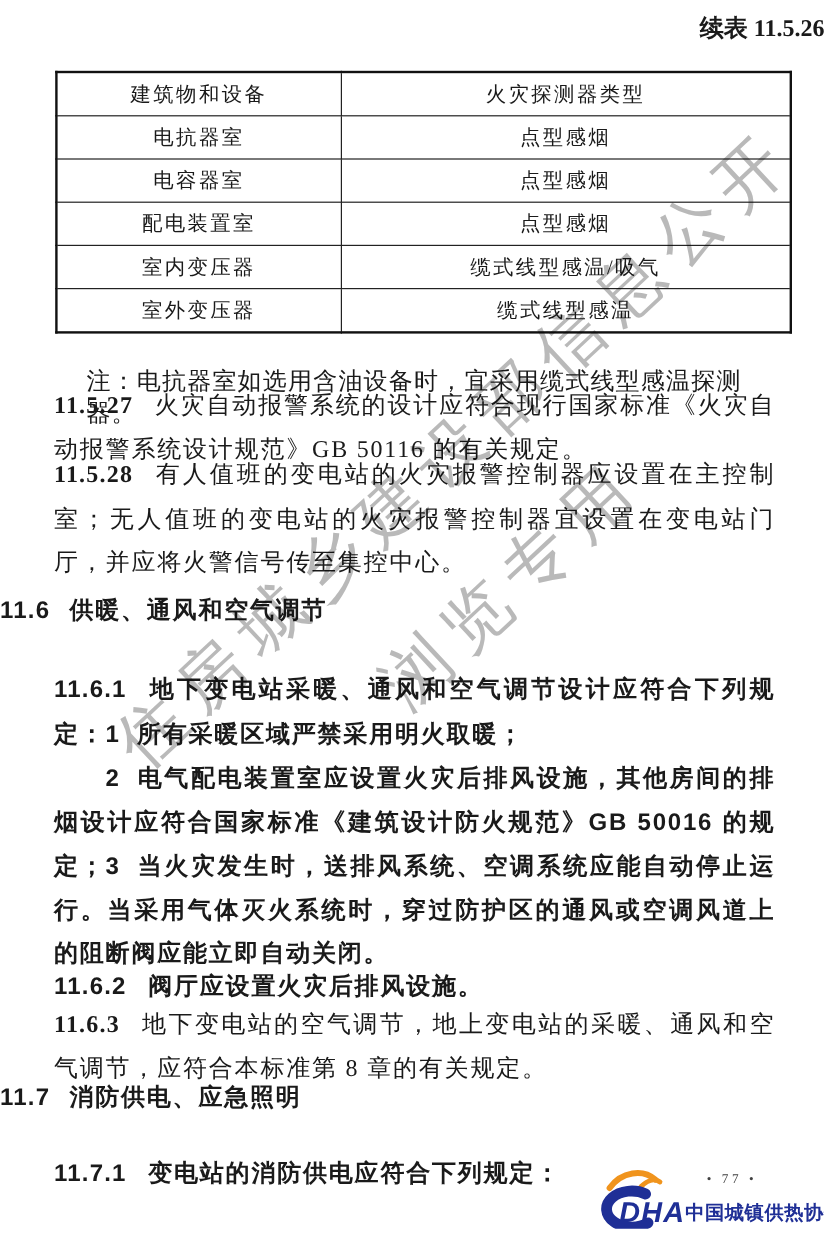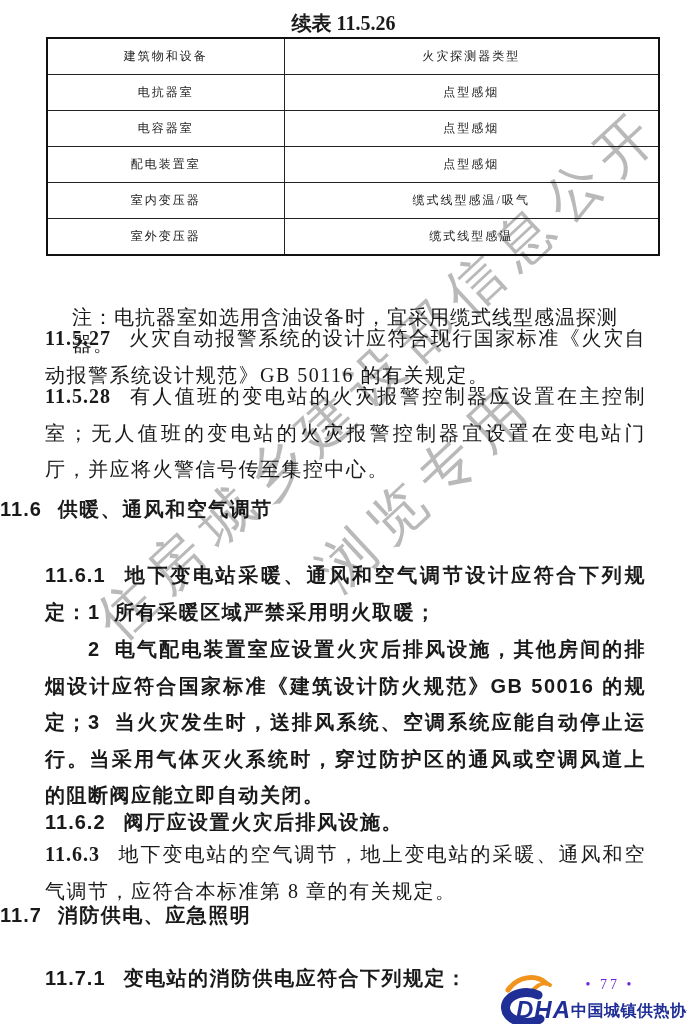--- a/index.html
+++ b/index.html
@@ -9,28 +9,28 @@
     background:#ffffff;
     overflow:hidden;
     font-family:"Liberation Serif","DejaVu Serif",serif;
     color:#1a1a1a;
   }
   
   .song{font-family:"Liberation Serif","DejaVu Serif",serif;}
   .hei{font-family:"Liberation Sans","DejaVu Sans",sans-serif;font-weight:700;}
   .doc-title{
     position:absolute;top:10px;left:0;width:687px;
-    text-align:center;font-size:20px;font-weight:700;
+    text-align:right;font-size:20px;font-weight:700;
   }
   
   .tbl{
-    position:absolute;top:37px;left:46px;
+    position:absolute;top:59px;left:46px;
     border-collapse:collapse;table-layout:fixed;
     width:612px;
-    font-size:12px;
+    font-size:17px;
   }
   .tbl td,.tbl th{
     border:1px solid #222;
     height:35px;
     text-align:center;vertical-align:middle;
     font-weight:400;
     letter-spacing:2px;
     padding:0;
   }
   .tbl{border:2px solid #111;}
@@ -69,21 +69,21 @@
     mix-blend-mode:multiply;
     font-size:56px;
     letter-spacing:12px;
     text-align:center;
   }
   .wm1{left:-40px;top:336px;width:840px;transform:rotate(-43deg);transform-origin:center;}
   .wm2{left:291px;top:449px;width:272px;transform:rotate(-43deg);transform-origin:center;}
   
   .page-num{
     position:absolute;top:977px;left:570px;width:80px;
-    text-align:center;font-size:14px;color:#6d28d9;letter-spacing:3px;
+    text-align:center;font-size:11px;color:#404040;letter-spacing:3px;
   }
   .logo-mark{position:absolute;top:974px;left:492px;}
   .logo-name{
     position:absolute;top:1001px;left:571px;width:120px;
     font-family:"Liberation Sans","DejaVu Sans",sans-serif;
     font-weight:700;font-size:16px;color:#1f2f96;letter-spacing:0.5px;
     white-space:nowrap;
   }
 </style>
 </head>

